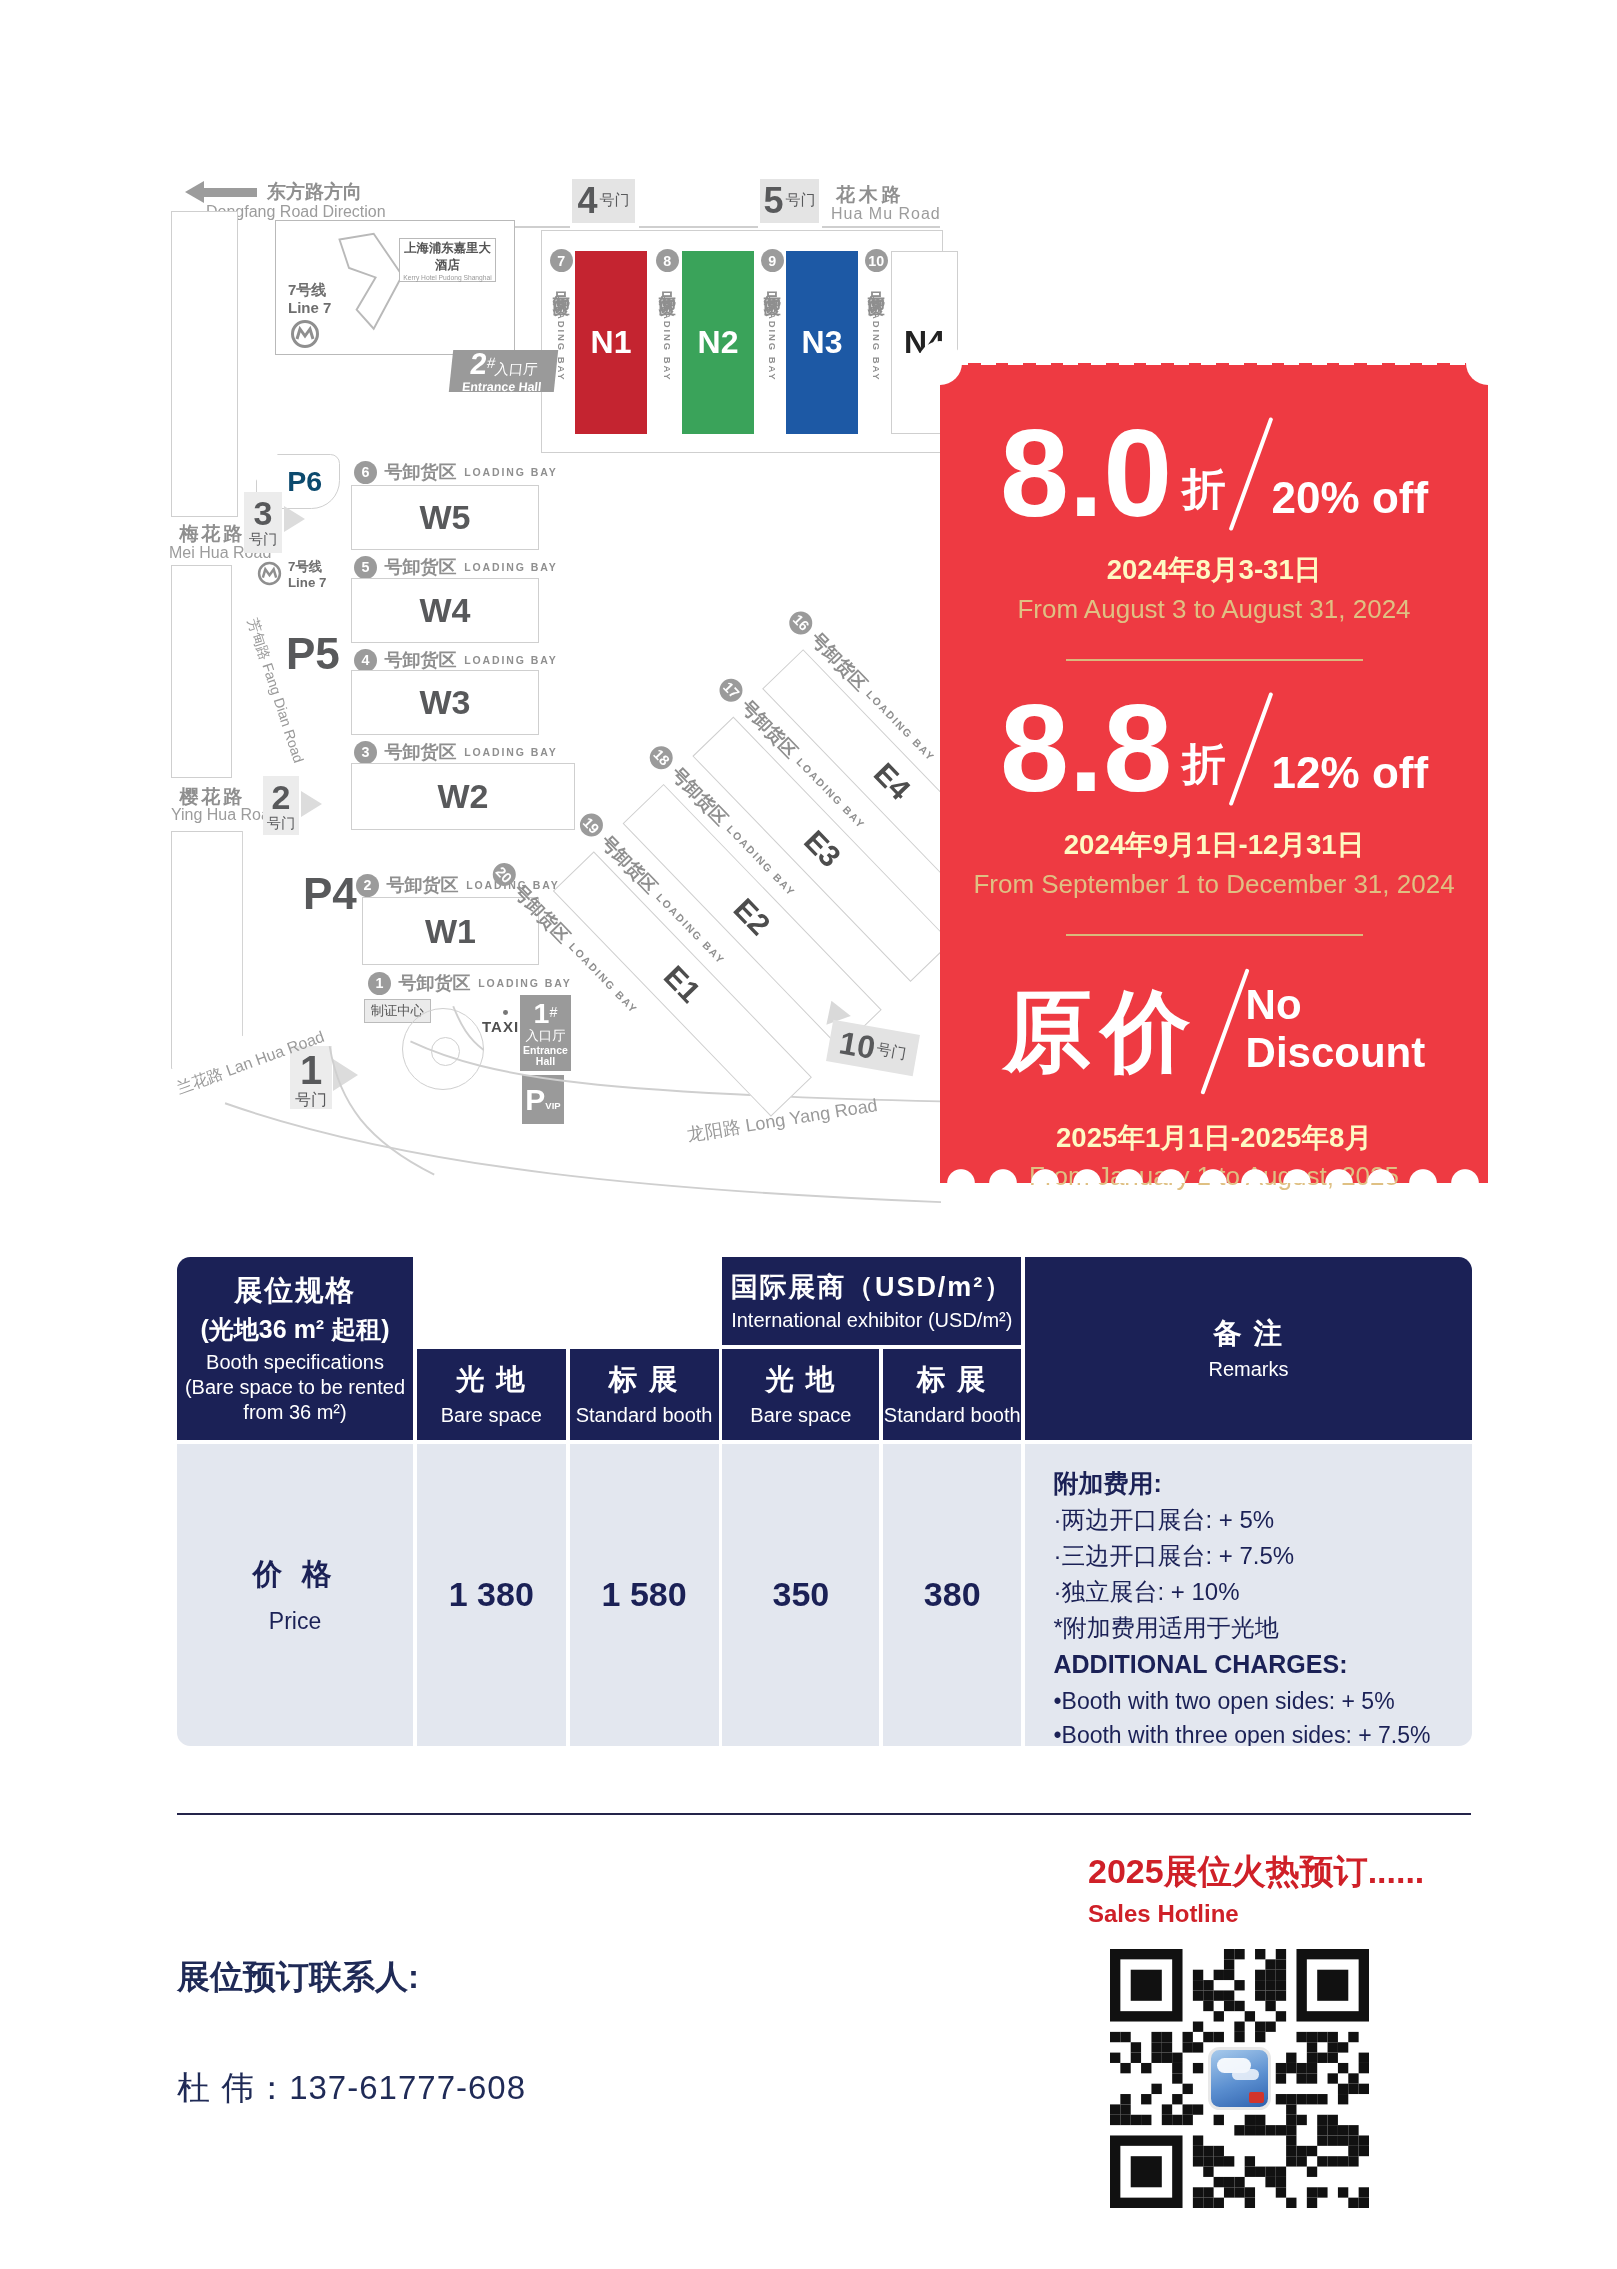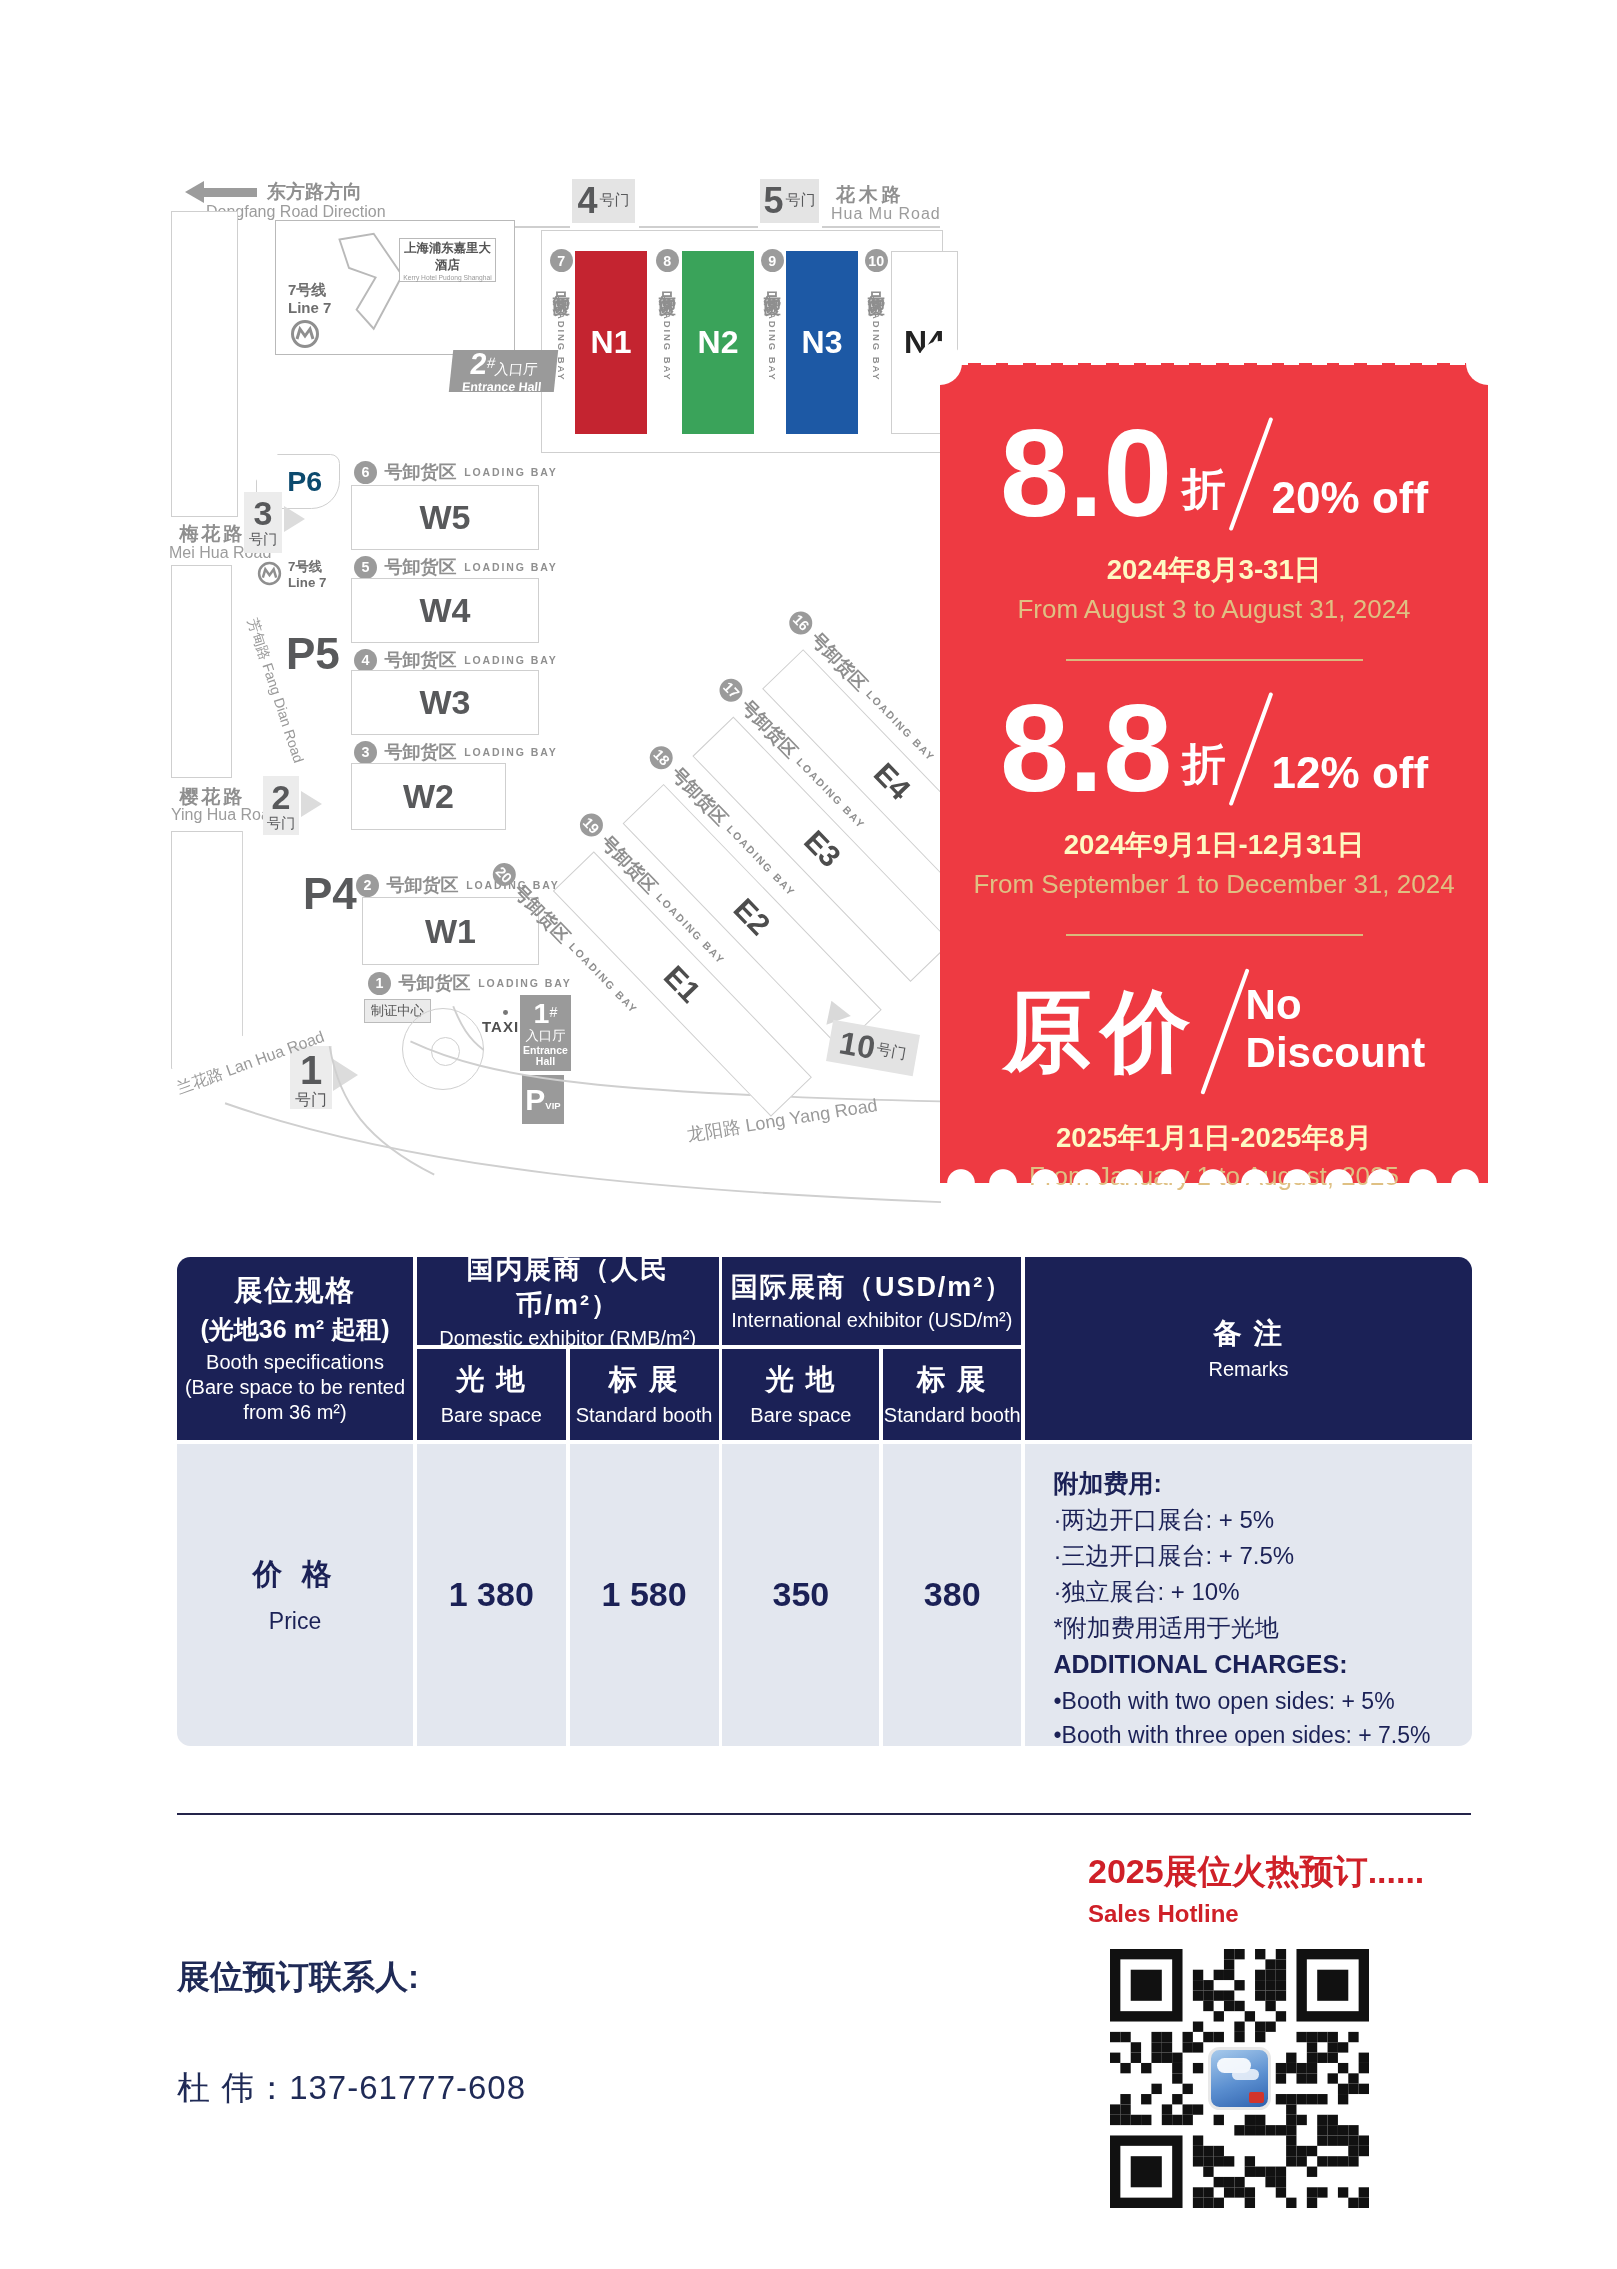--- a/index.html
+++ b/index.html
@@ -257,21 +257,21 @@
   </div>
   <div class="hallW" style="left:183px;top:499px;width:188px;height:65px;">
       <span>W3</span>
     </div>
 
   <div class="wbay" style="left:186px;top:569px;">
     <span class="cir cir24">3</span>
     <span class="zh">号卸货区</span>
     <span class="lb">LOADING BAY</span>
   </div>
-  <div class="hallW" style="left:183px;top:592px;width:155px;height:67px;">
+  <div class="hallW" style="left:183px;top:592px;width:224px;height:67px;">
       <span>W2</span>
     </div>
 
   <div class="wbay" style="left:188px;top:702px;">
     <span class="cir cir24">2</span>
     <span class="zh">号卸货区</span>
     <span class="lb">LOADING BAY</span>
   </div>
   <div class="hallW" style="left:194px;top:726px;width:177px;height:68px;">
       <span>W1</span>
@@ -401,24 +401,20 @@
 <div id="ptable" class="abs">
 
   <div class="thc" style="grid-column:1;grid-row:1/3;">
     <span class="z1">展位规格</span>
     <span class="z2">(光地36 m² 起租)</span>
     <span class="e1">Booth specifications</span>
     <span class="e1" style="margin-top:0;">(Bare space to be rented</span>
     <span class="e1" style="margin-top:0;">from 36 m²)</span>
   </div>
 
-  <div class="thc" style="grid-column:2/4;grid-row:1;">
-    <span class="z1" style="font-size:27px;">国内展商（人民币/m²）</span>
-    <span class="e1">Domestic exhibitor (RMB/m²)</span>
-  </div>
   <div class="thc" style="grid-column:6;grid-row:1/3;">
     <span class="z1">备 注</span>
     <span class="e1">Remarks</span>
   </div>
 
   <div class="thc" style="grid-column:4/6;grid-row:1;">
     <span class="z1" style="font-size:27px;">国际展商（USD/m²）</span>
     <span class="e1">International exhibitor (USD/m²)</span>
   </div>
 

